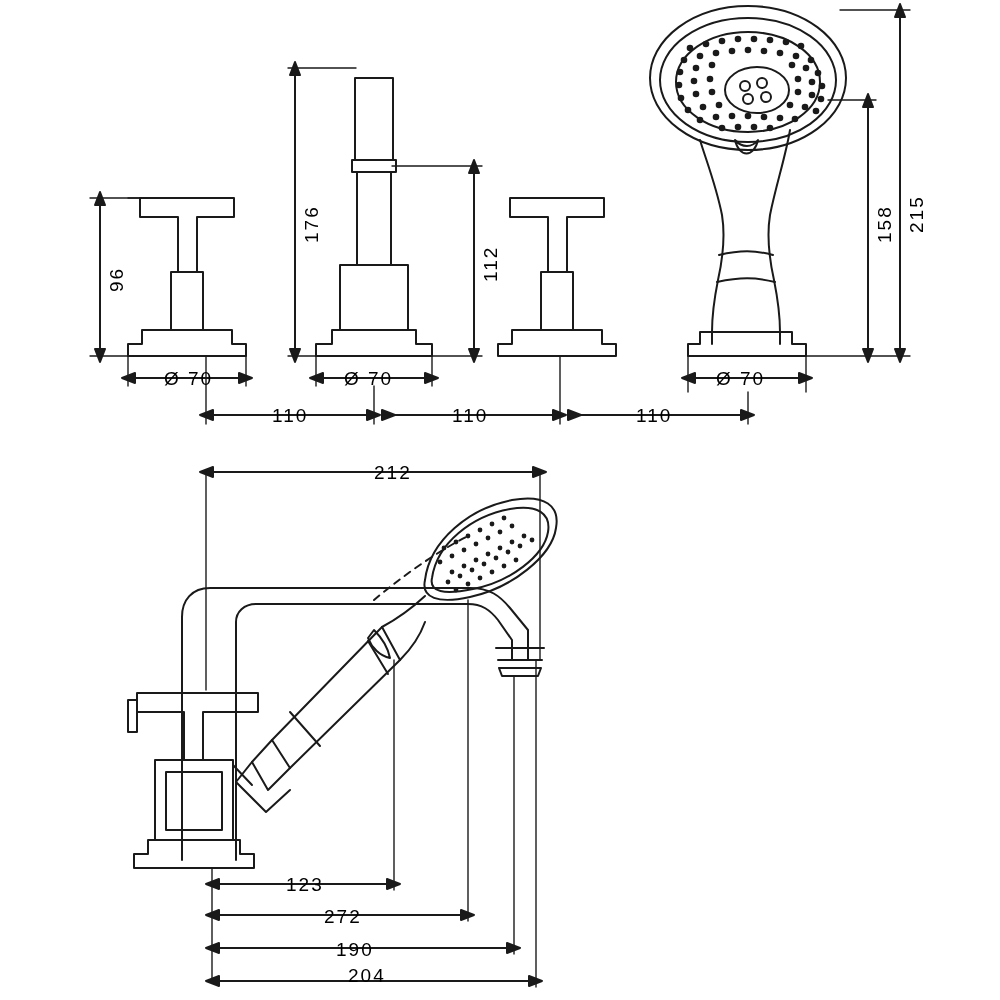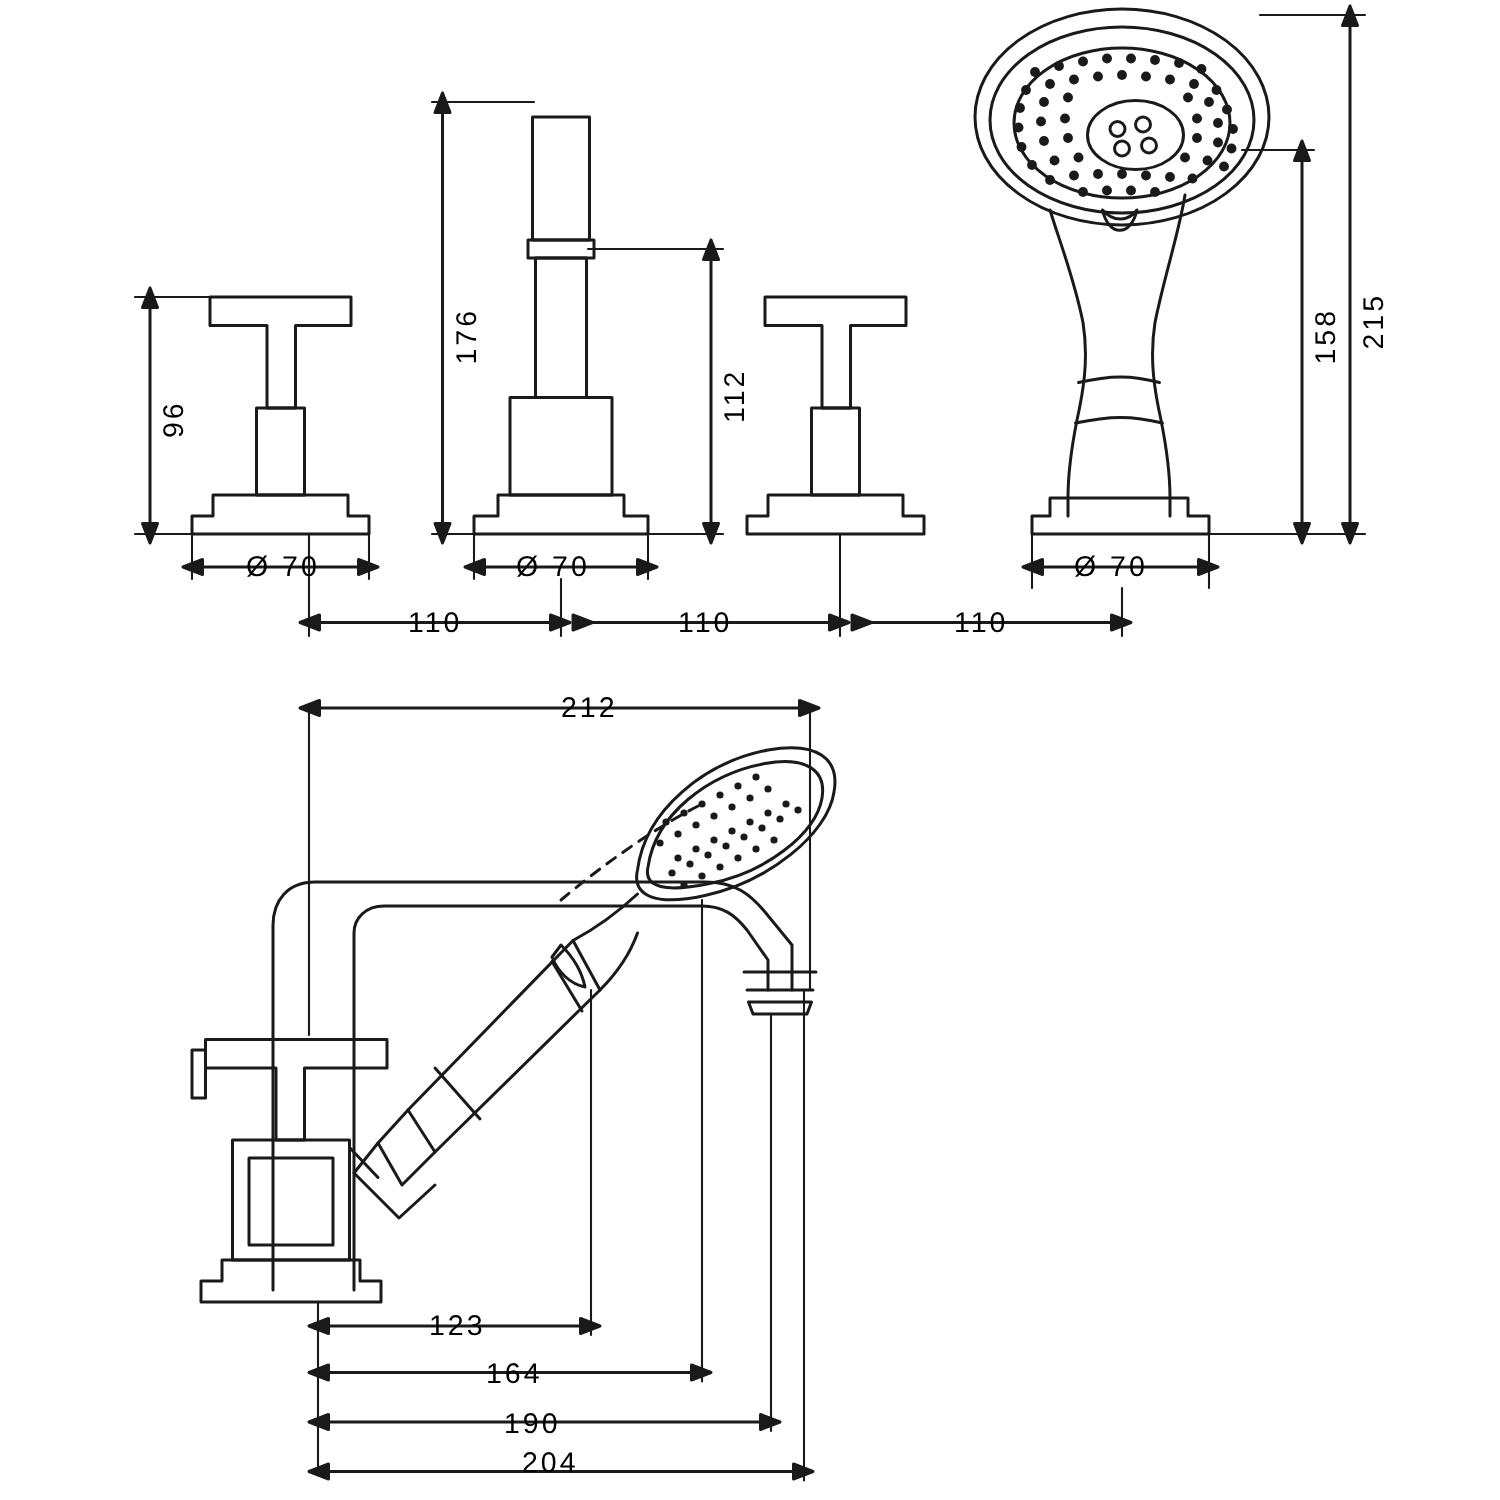--- a/index.html
+++ b/index.html
@@ -370,19 +370,19 @@
   <div class="dim-label" style="left:272px; top:405px;">110</div>
 
   <div class="dim-label" style="left:452px; top:405px;">110</div>
 
   <div class="dim-label" style="left:636px; top:405px;">110</div>
 
   <div class="dim-label" style="left:358px; top:462px;margin-left:16px;">212</div>
 
   <div class="dim-label" style="left:286px; top:874px;">123</div>
 
-  <div class="dim-label" style="left:324px; top:906px;">164</div>
+  <div class="dim-label" style="left:324px; top:906px;">272</div>
 
   <div class="dim-label" style="left:336px; top:939px;">190</div>
 
   <div class="dim-label" style="left:348px; top:965px;">204</div>
 
 </div>
 
 </body></html>

